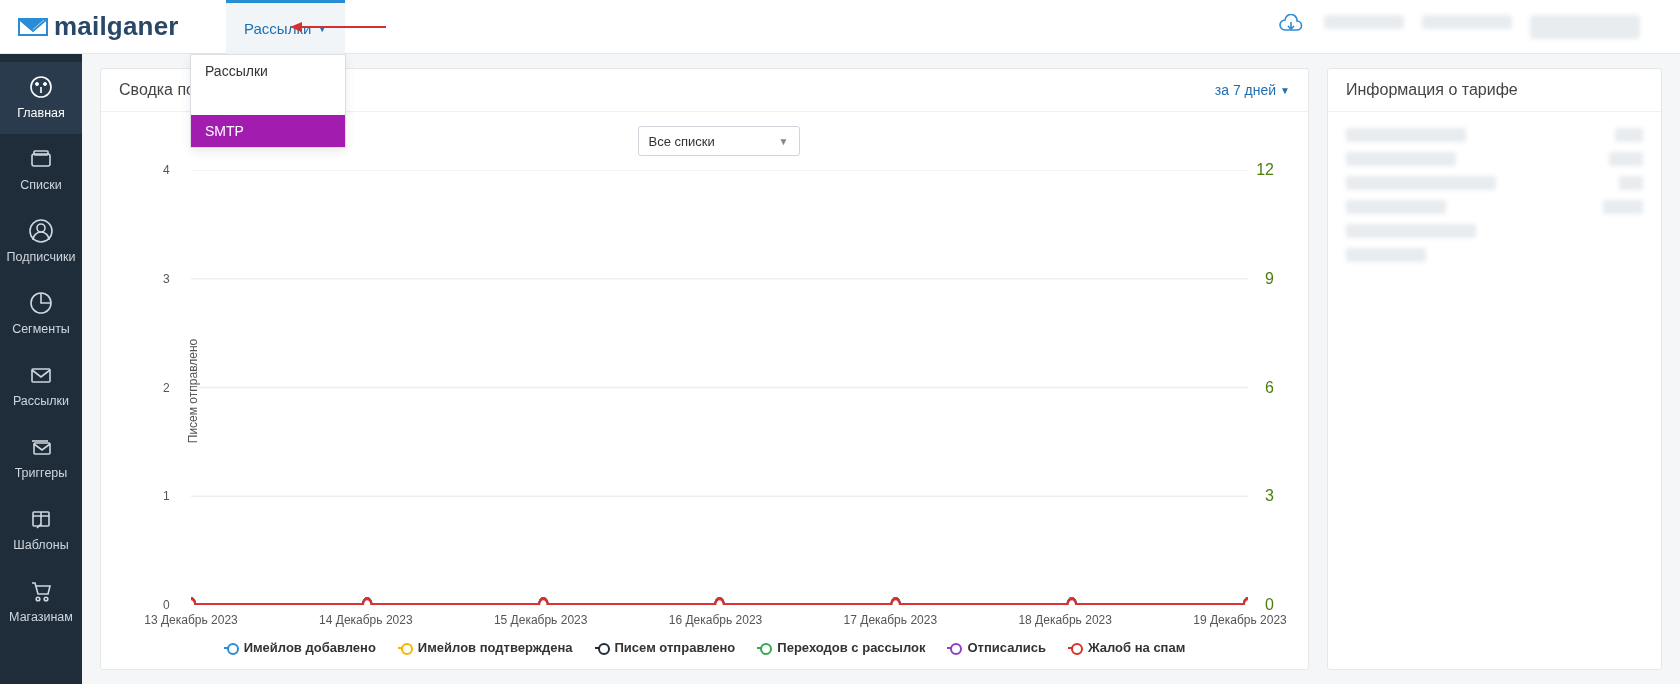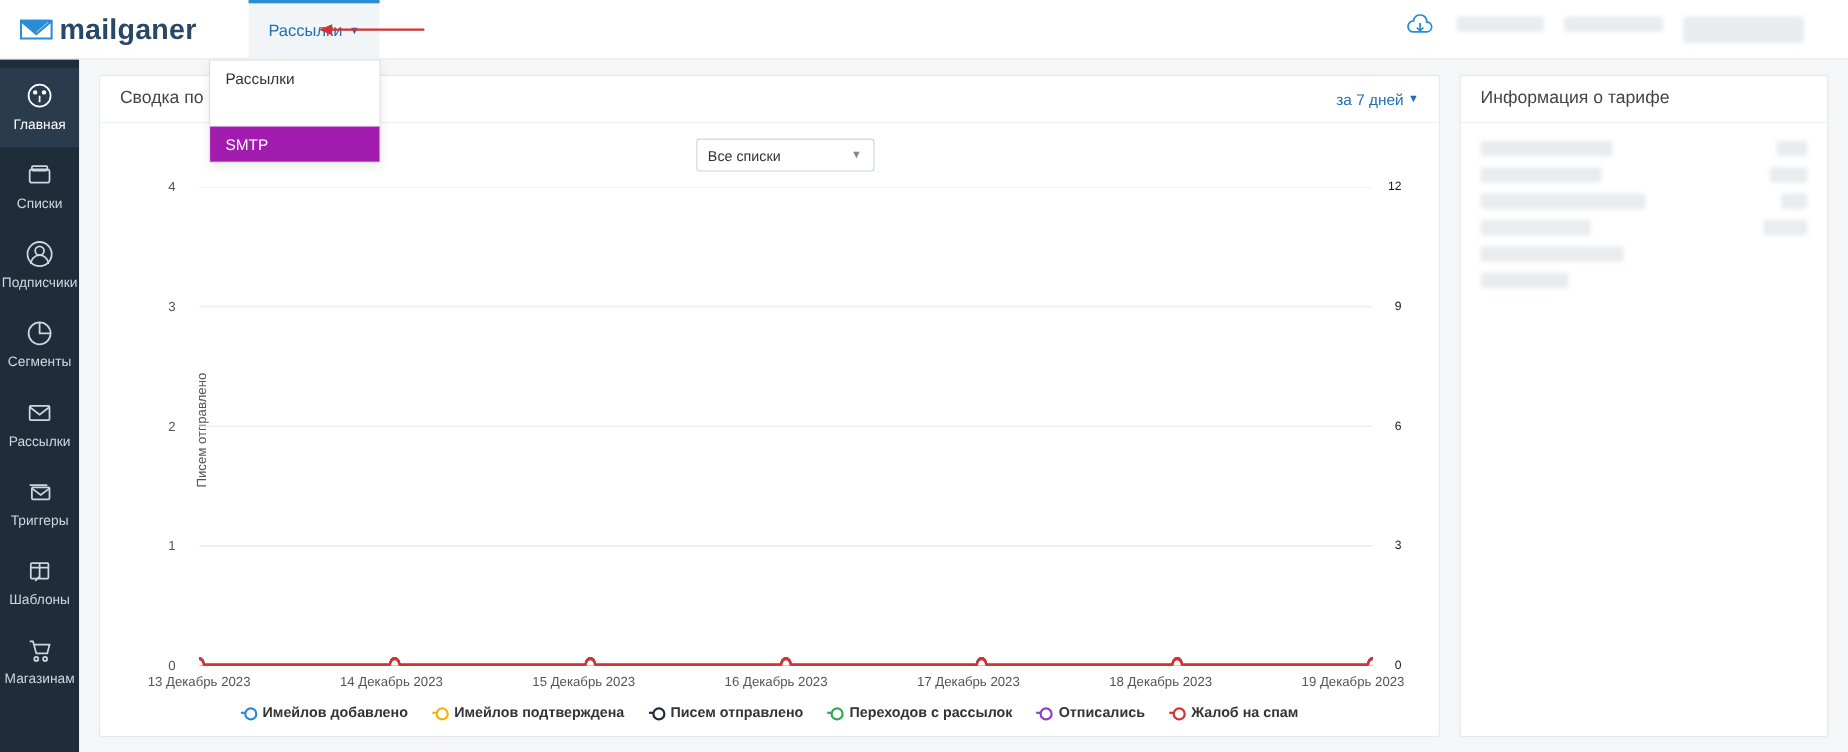--- a/index.html
+++ b/index.html
@@ -17,21 +17,21 @@
   .dropdown-item { padding:8px 14px; font-size:14px; cursor:pointer; }
   .dropdown-item.selected { background:#a21caf; color:#fff;margin-top:28px; }
 
   .topbar-right { margin-left:auto; display:flex; align-items:center; gap:20px; padding-right:40px;}
   .cloud-icon { color:#2b8cd6; }
   .blur-block { background:#e8ecef; border-radius:3px; filter:blur(2px); height:22px; }
   .blur-top { display:flex; gap:18px;}
   .blur-top .b1{width:80px;height:14px;} .blur-top .b2{width:90px;height:14px;} .blur-top .b3{width:110px;height:24px;}
 
   .layout { display:flex; height:630px; }
-  .sidebar { width:72px; background:#1f2c3a; color:#fff; display:flex; flex-direction:column; align-items:center; padding-top:8px;}
+  .sidebar { width:82px; background:#1f2c3a; color:#fff; display:flex; flex-direction:column; align-items:center; padding-top:8px;}
   .side-item { width:100%; text-align:center; padding:10px 0 14px 0; cursor:pointer; font-size:12.5px; color:#cfd6de;}
   .side-item.active { background:#2a3b4d; color:#fff;}
   .side-item .icon { height:30px; display:flex; align-items:center; justify-content:center; margin-bottom:4px;}
   .side-item svg { stroke:#cfd6de; }
   .side-item.active svg { stroke:#fff; }
 
   .content { flex:1; background:#f5f6f7; padding:14px 18px; display:flex; gap:18px; }
   .panel { background:#fff; border:1px solid #e5e8eb; border-radius:3px; }
   .chart-panel { flex:1; display:flex; flex-direction:column; }
   .tariff-panel { width:335px; }
@@ -40,21 +40,21 @@
   .panel-title { font-size:16px; color:#444; }
   .period-select { color:#1f6fb2; font-size:14px; cursor:pointer; display:flex; align-items:center; gap:4px;}
 
   .chart-body { flex:1; position:relative; padding:18px 30px 10px 30px; }
   .list-select { position:absolute; top:14px; left:50%; transform:translateX(-50%);padding-left:28px; }
   .list-select .select-box { width:162px; height:30px; border:1px solid #cfd5da; border-radius:3px; display:flex; align-items:center; justify-content:space-between; padding:0 10px; font-size:13px; background:#fff; cursor:pointer;}
 
   .chart-area { position:absolute; top:58px; left:90px; right:60px; bottom:64px;}
   .y-label-left { position:absolute; left:40px; top:50%; transform: translateY(-50%) rotate(-90deg); font-size:12px; color:#555; transform-origin:center; white-space:nowrap;}
   .y-tick-left { position:absolute; left:62px; font-size:12px; color:#555; transform:translateY(-50%);}
-  .y-tick-right { position:absolute; right:34px; font-size:11px; color:#0f172a; transform:translateY(-50%);}
+  .y-tick-right { position:absolute; right:34px; font-size:16px; color:#4d7c0f; transform:translateY(-50%);}
   .x-tick { position:absolute; font-size:12px; color:#555; transform:translateX(-50%); white-space:nowrap;}
   .legend { position:absolute; bottom:14px; left:0; right:0; display:flex; justify-content:center; gap:22px; flex-wrap:wrap;}
   .legend-item { display:flex; align-items:center; gap:6px; font-size:13px; font-weight:600;}
   .legend-marker { width:14px; height:14px; position:relative;}
   .legend-marker::before{content:"";position:absolute;width:14px;height:2px;top:6px;left:0;background:currentColor;}
   .legend-marker::after{content:"";position:absolute;width:8px;height:8px;border:2px solid currentColor;border-radius:50%;background:#fff;top:2px;left:3px;}
 
   .tariff-body { padding:16px 18px; }
   .tariff-row { display:flex; justify-content:space-between; margin-bottom:10px; }
   .tariff-row .bl{ background:#e8ecef; filter:blur(2px); height:14px; border-radius:2px;}

